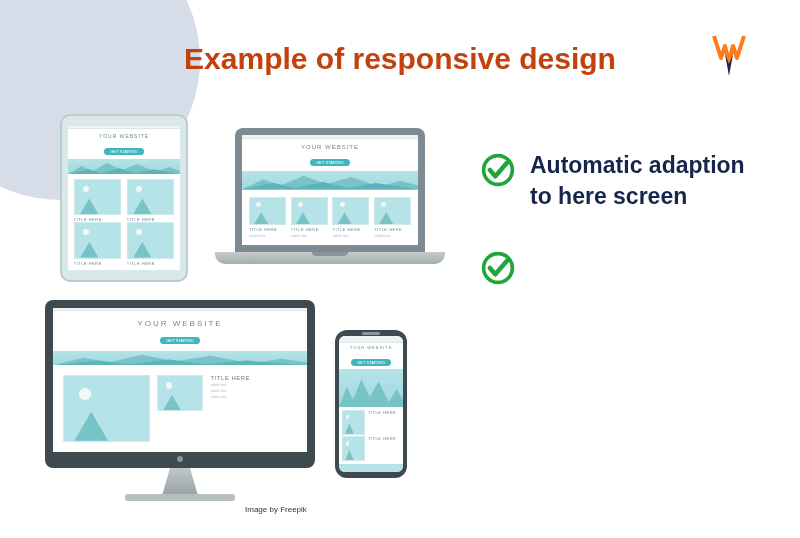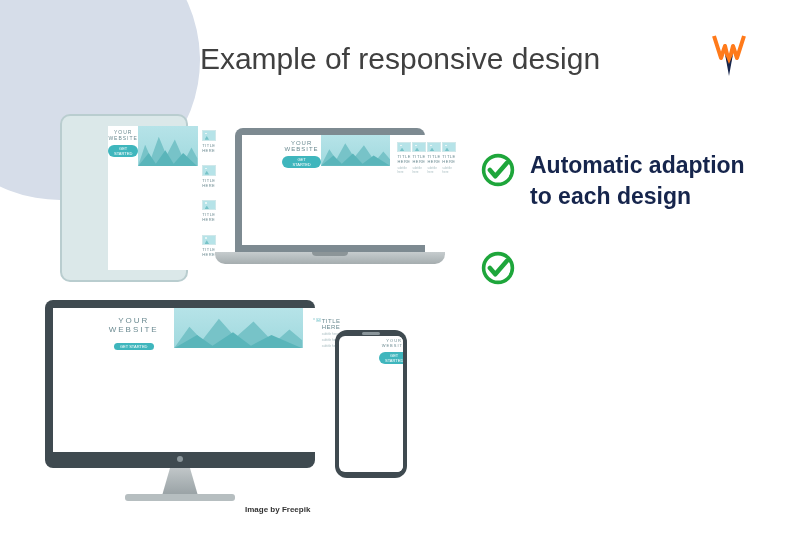--- a/index.html
+++ b/index.html
@@ -23,22 +23,22 @@
     }
     .header {
       position: absolute;
       top: 42px;
       left: 0;
       width: 100%;
       text-align: center;
     }
     .title {
       font-size: 30px;
-      font-weight: 400;
-      color: #404040;
+      font-weight: 700;
+      color: #c2410c;
     }
     .logo {
       position: absolute;
       top: 34px;
       right: 54px;
       width: 34px;
       height: 44px;
     }
     .devices {
       position: absolute;
@@ -46,22 +46,21 @@
       left: 45px;
       width: 420px;
       height: 410px;
     }
     
     .site {
       width: 100%;
       height: 100%;
       background: #fff;
       display: flex;
-      flex-direction: row;
-      margin-left: 40px;
+      flex-direction: column;
     }
     .site-nav {
       height: 5%;
       background: #eef3f3;
       border-bottom: 1px solid #dde5e5;
     }
     .site-head {
       text-align: center;
       padding: 3% 0 2%;
     }
@@ -258,21 +257,21 @@
     .phone-bar {
       height: 8px;
       background: #b6e3e8;
       margin-top: auto;
     }
     .attribution {
       position: absolute;
       bottom: 6px;
       left: 200px;
       font-size: 8px;
-      font-weight: 700;
+      font-weight: 400;
       color: #333;
     }
     
     .benefits {
       position: absolute;
       top: 150px;
       left: 480px;
       width: 290px;
       display: flex;
       flex-direction: column;
@@ -465,21 +464,21 @@
 </div>
 
 <div class="benefits">
   <div class="benefit">
     <span class="check-icon">
       <svg viewBox="0 0 40 40">
           <circle cx="20" cy="20" r="16" fill="none" stroke="#1ea63b" stroke-width="4"></circle>
           <path d="M11 20 L17 27 L30 12" fill="none" stroke="#1ea63b" stroke-width="5" stroke-linecap="round" stroke-linejoin="round"></path>
         </svg>
     </span>
-    <div class="benefit-text">Automatic adaption to each design</div>
+    <div class="benefit-text">Automatic adaption to here screen</div>
   </div>
   <div class="benefit">
     <span class="check-icon">
       <svg viewBox="0 0 40 40">
           <circle cx="20" cy="20" r="16" fill="none" stroke="#1ea63b" stroke-width="4"></circle>
           <path d="M11 20 L17 27 L30 12" fill="none" stroke="#1ea63b" stroke-width="5" stroke-linecap="round" stroke-linejoin="round"></path>
         </svg>
     </span>
   </div>
 </div>

